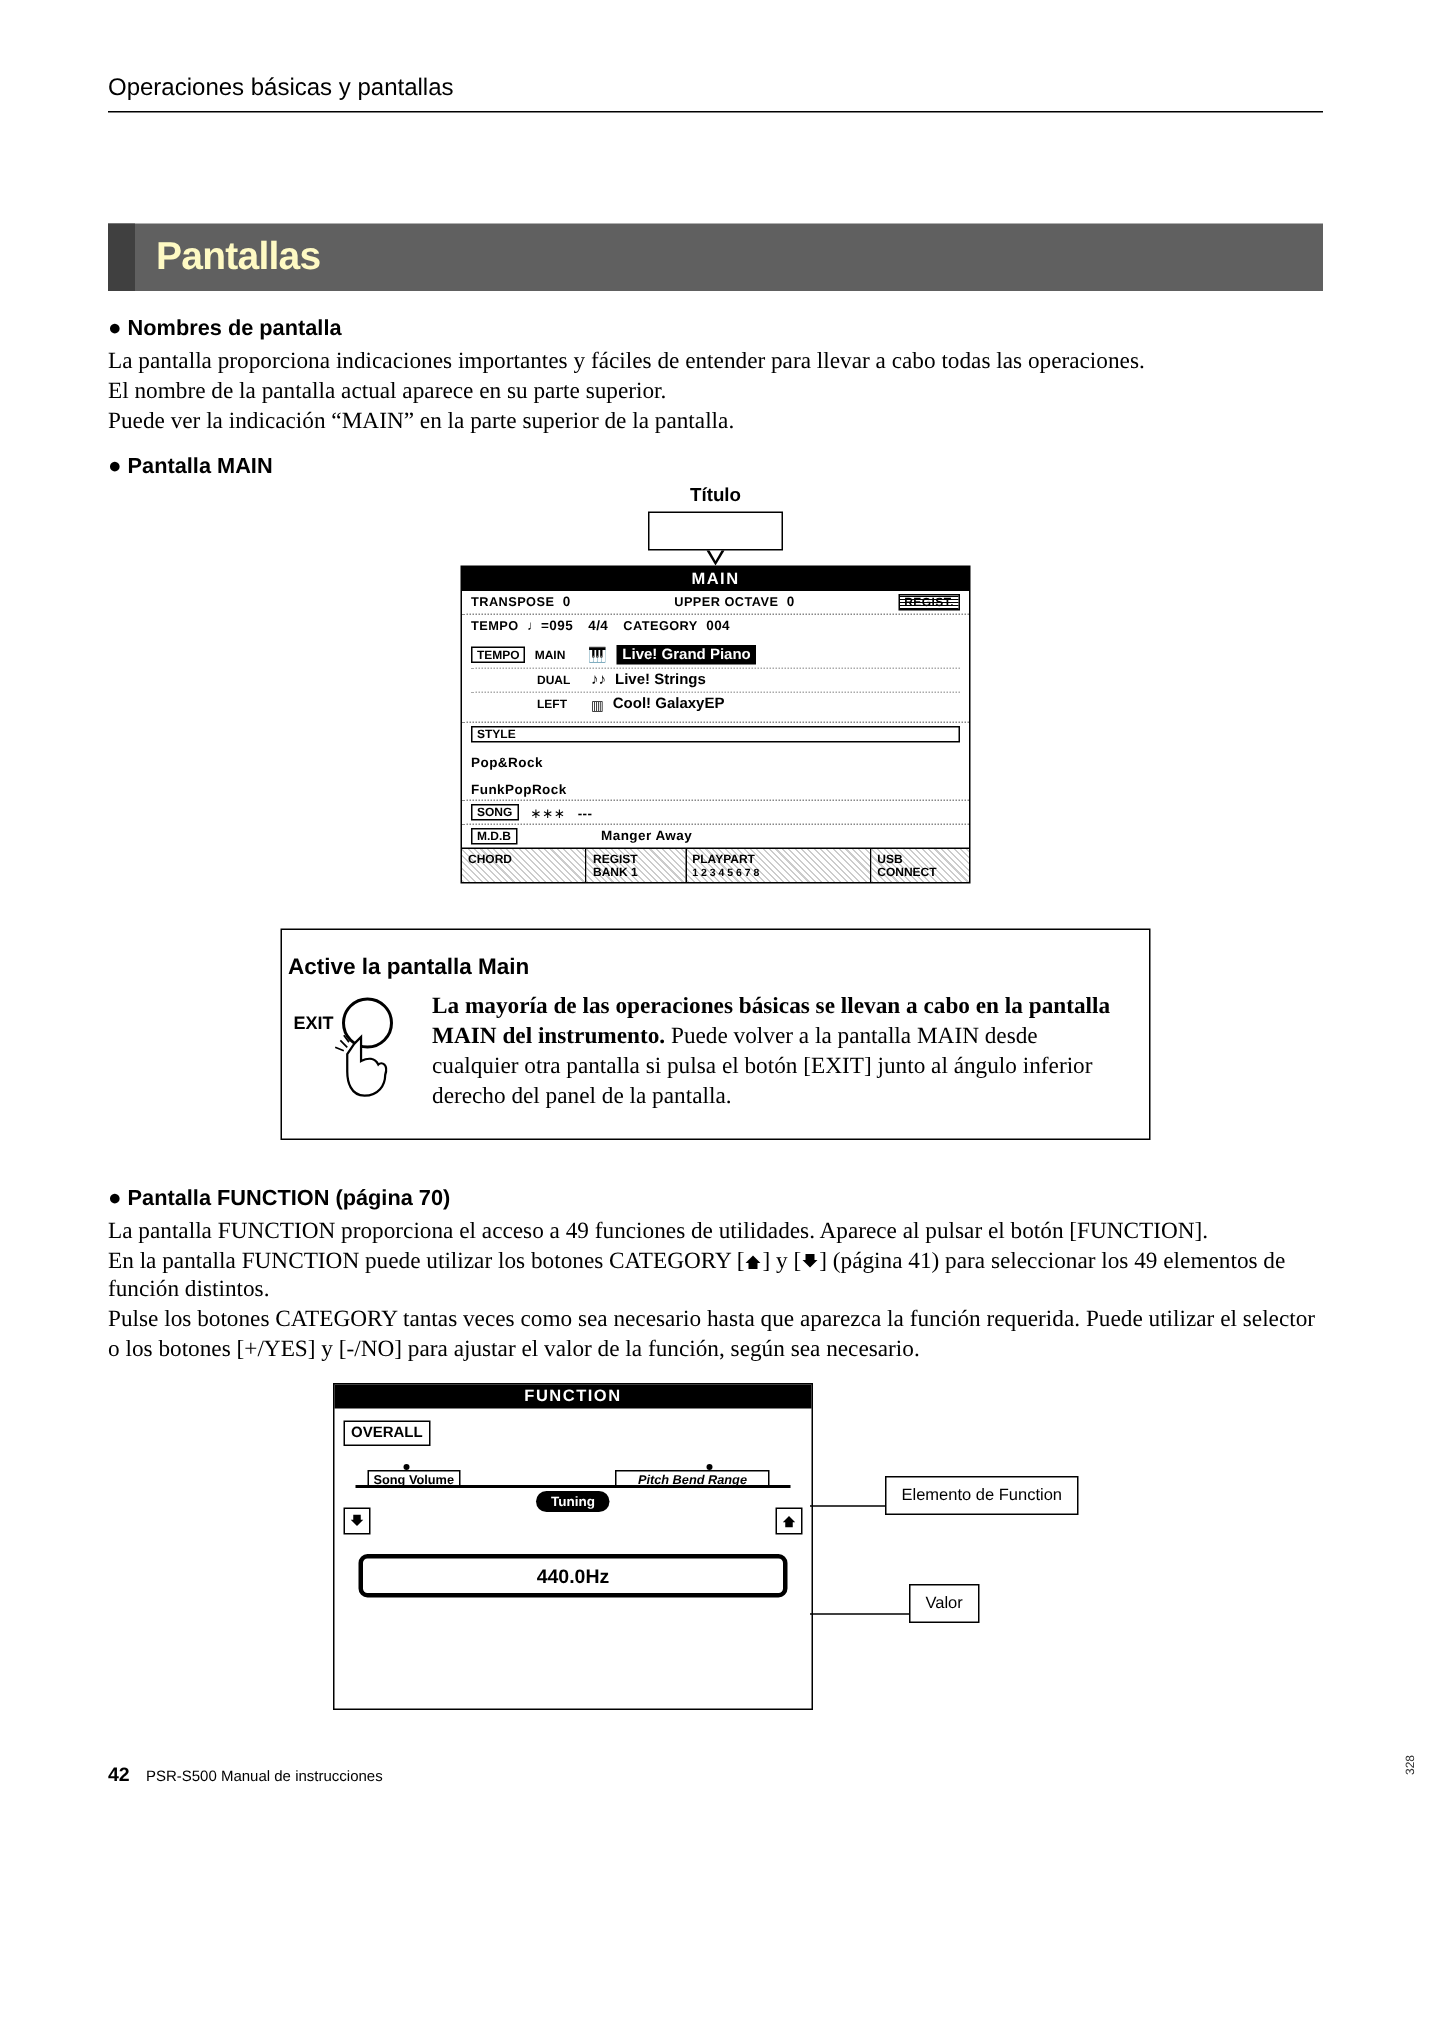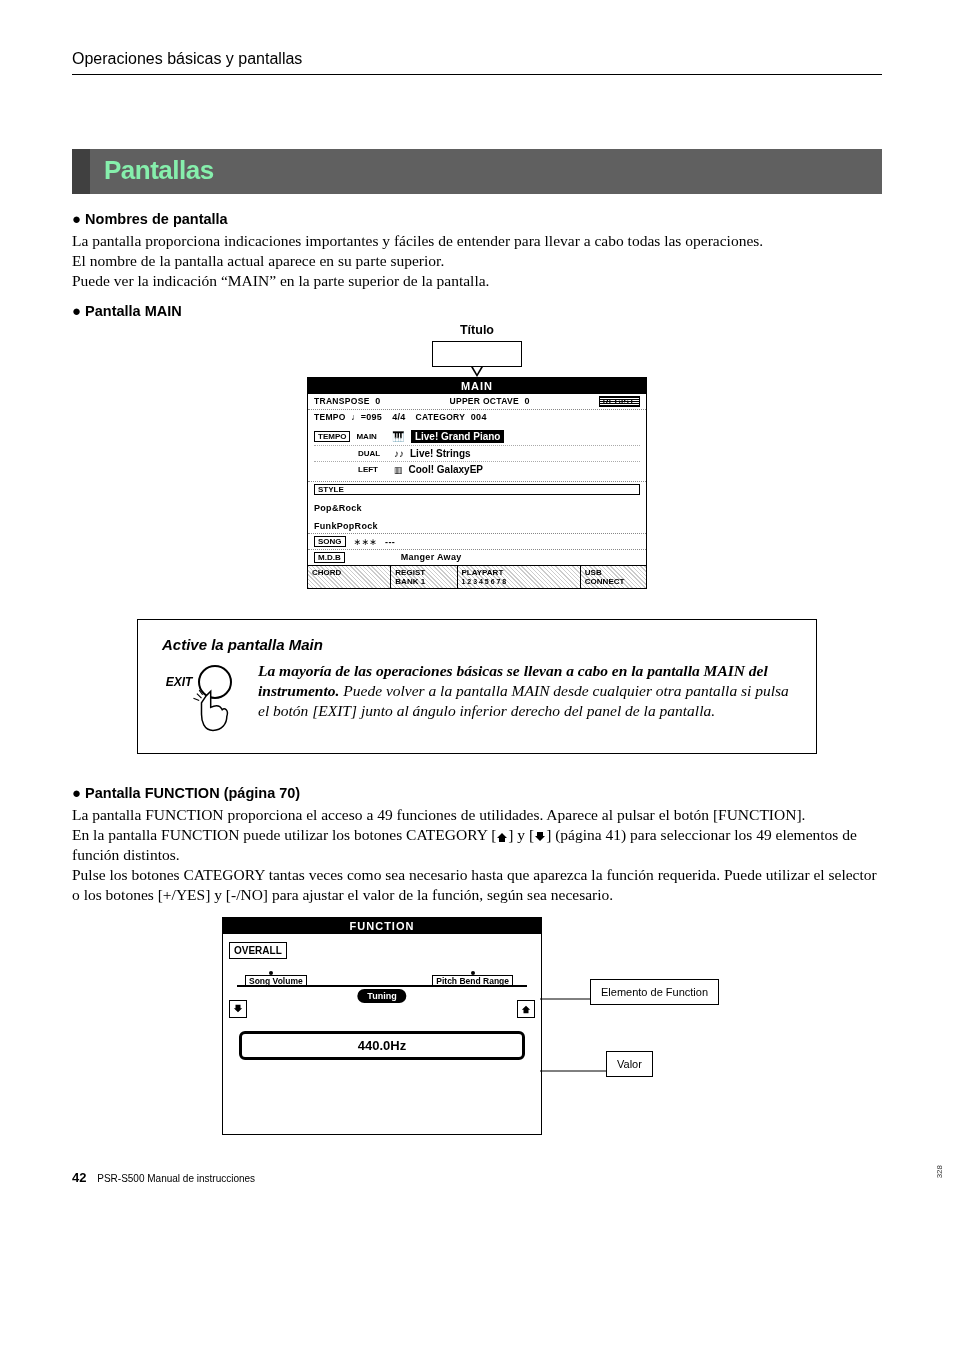--- a/index.html
+++ b/index.html
@@ -1,21 +1,21 @@
 <!DOCTYPE html>
 <html><head>
 <meta charset="utf-8">
 <style>
   * { box-sizing: border-box; margin: 0; padding: 0; }
   html, body { width: 954px; background: #fff; }
   body { font-family: "Times New Roman", serif; color: #000; position: relative; padding: 50px 72px 80px 72px; }
   .header-row { display: flex; justify-content: space-between; align-items: flex-end; font-family: Arial, Helvetica, sans-serif; }
   .header-title { font-size: 16px; font-weight: 400; }
   .header-underline { border-bottom: 1px solid #000; margin-top: 6px; margin-bottom: 74px; }
-  .section-bar { background: #606060; color: #86efac; font-family: Arial, Helvetica, sans-serif; font-weight: bold; font-size: 26px; padding: 6px 12px 8px 14px; border-left: 18px solid #404040; margin-bottom: 16px; letter-spacing: -0.5px; }
+  .section-bar { background: #606060; color: #fef9c3; font-family: Arial, Helvetica, sans-serif; font-weight: bold; font-size: 26px; padding: 6px 12px 8px 14px; border-left: 18px solid #404040; margin-bottom: 16px; letter-spacing: -0.5px; }
   .subhead { font-family: Arial, Helvetica, sans-serif; font-weight: bold; font-size: 14.5px; margin-bottom: 4px; }
   .subhead .bullet { font-size: 15px; margin-right: 4px; }
   p.body { font-family: "Times New Roman", serif; font-size: 15.5px; line-height: 1.28; margin: 0; }
   .gap-s { height: 12px; }
 
   
   .pantalla-wrap { position: relative; width: 340px; margin: 0 auto 30px auto; }
   .titulo-label { text-align: center; font-family: Arial, Helvetica, sans-serif; font-weight: bold; font-size: 12.5px; margin-bottom: 4px; }
   .titulo-box { width: 90px; height: 26px; border: 1px solid #000; margin: 0 auto 0 auto; position: relative; }
   .titulo-pointer { width: 0; height: 0; border-left: 6px solid transparent; border-right: 6px solid transparent; border-top: 10px solid #000; margin: 0 auto; position: relative; }
@@ -32,21 +32,21 @@
   .voice-row { display:flex; align-items:center; gap:6px; padding:2px 0; border-bottom:1px dotted #aaa; }
   .voice-row:last-child { border-bottom:none; }
   .voice-tag { font-size:8px; font-weight:bold; width:30px; }
   .voice-name { font-size:10px; font-weight:bold; }
   .lcd-bottom { display:flex; border-top:1px solid #000; font-size:8px; }
   .lcd-bottom > div { border-right:1px solid #000; padding:2px 4px; }
   .lcd-bottom > div:last-child { border-right:none; }
   .lcd-bottom .hatch { background: repeating-linear-gradient(45deg,#ccc,#ccc 1px,#fff 1px,#fff 3px); font-weight:bold; }
 
   
-  .callout { border: 1px solid #000; padding: 16px 20px 18px 24px; margin: 0 auto 30px auto; width: 680px; font-style: italic; }
+  .callout { border: 1px solid #000; padding: 16px 20px 18px 4px; margin: 0 auto 30px auto; width: 580px; }
   .callout-title { font-family: Arial, Helvetica, sans-serif; font-weight: bold; font-size: 15px; margin-bottom: 8px; }
   .callout-body-row { display: flex; gap: 22px; align-items: flex-start; }
   .exit-col { display:flex; flex-direction:column; align-items:center; width:120px; padding-top:4px; }
   .exit-btn { display:flex; align-items:center; gap:6px; }
   .exit-label { font-family: Arial, Helvetica, sans-serif; font-weight:bold; font-size:12px; }
   .exit-circle { width:34px; height:34px; border:2px solid #000; border-radius:50%; }
   .hand-svg { margin-top:-10px; margin-left:28px; width:46px; height:46px; }
   .callout-text { font-family: "Times New Roman", serif; font-size: 15.5px; line-height: 1.28; }
   .callout-text .bold { font-weight: bold; }
 
@@ -201,21 +201,21 @@
 <div class="func-wrap">
   <div class="func-lcd">
     <div class="func-title">FUNCTION</div>
     <div class="func-body">
       <span class="overall-box">OVERALL</span>
 
       <div class="func-slider">
         <div class="dot" style="left:38px;"></div>
         <div class="dot" style="right:58px;"></div>
         <div class="lbl" style="left:14px; top:12px; border:1px solid #000; padding:0 3px;">Song Volume</div>
-        <div class="lbl" style="right:20px; top:12px; border:1px solid #000; padding:0 3px;">Pitch Bend Range</div>
+        <div class="lbl" style="right:20px; top:12px; border:1px solid #000; padding:0 14px;font-style:italic;">Pitch Bend Range</div>
         <div class="hline"></div>
         <div class="sel">Tuning</div>
       </div>
 
       <div class="func-arrow-btn" style="left:6px; top:66px;">
         <svg viewBox="0 0 12 12">
             <path d="M6 10 L1 5 L3 5 L3 1 L9 1 L9 5 L11 5 Z" fill="#000"></path>
           </svg>
       </div>
       <div class="func-arrow-btn" style="right:6px; top:66px;">

